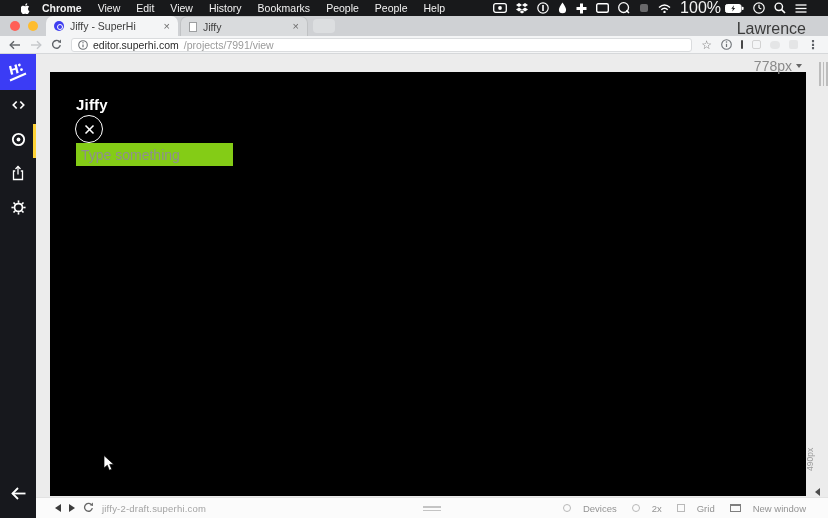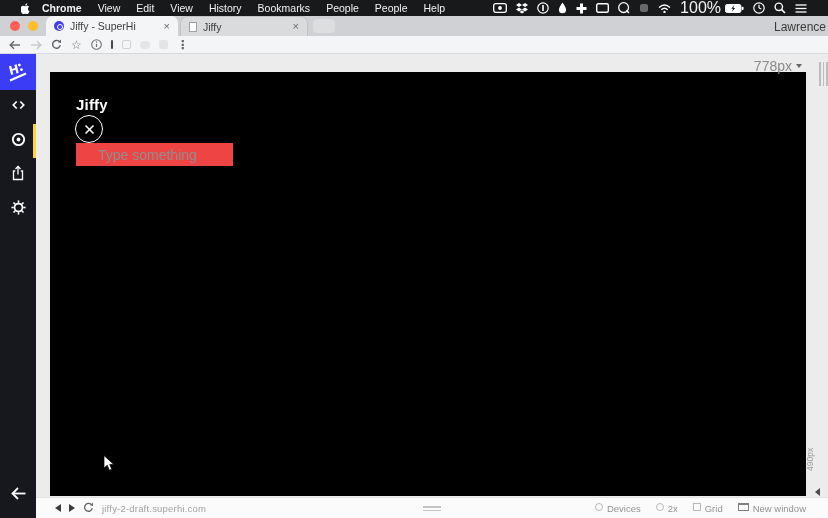--- a/index.html
+++ b/index.html
@@ -27,21 +27,21 @@
     font-size:10.5px;color:#3d3d3d;padding:8px 8px;border-radius:7px 7px 0 0;overflow:hidden}
   .tab .title{flex:1;white-space:nowrap;overflow:hidden}
   .tab .close{color:#6c6c6c;font-size:11px;line-height:1;cursor:default}
   .tab.active{left:46px;width:132px;background:#f4f5f6}
   .tab.inactive{left:180px;width:128px;background:#d9dbdd;border:1px solid #c0c2c4;border-bottom:none}
   .favicon{width:10px;height:10px;border-radius:50%;background:#3f3ff0;position:relative;flex:none}
   .favicon::after{content:"";position:absolute;left:3px;top:3px;width:4px;height:4px;border-radius:50%;
     border:1px solid #fff}
   .docicon{width:8px;height:10px;background:#fff;border:1px solid #9d9fa1;flex:none}
   .newtab{position:absolute;left:313px;top:3px;width:22px;height:14px;background:#dcdee0;border-radius:4px}
-  .tabuser{position:absolute;right:2px;top:4px;font-size:12px;color:#3b3b3b}
+  .tabuser{position:absolute;right:22px;top:4px;font-size:16px;color:#3b3b3b}
 
   
   .toolbar{position:absolute;top:36px;left:0;right:0;height:18px;background:#f4f5f6;
     border-bottom:1px solid #d6d8da;display:flex;align-items:center;padding:0 9px;gap:9px;z-index:28}
   .toolbar svg{display:block}
   .urlbar{flex:1;height:14px;background:#fff;border:1px solid #dadcde;border-radius:3px;
     display:flex;align-items:center;padding:0 6px;gap:5px;font-size:10.5px;min-width:0}
   .url-host{color:#2c2c2c;white-space:nowrap}
   .url-path{color:#9b9b9b;white-space:nowrap}
   .tb-star{font-size:12px;color:#747474;line-height:1}
@@ -70,42 +70,42 @@
     writing-mode:vertical-rl;transform:rotate(180deg);font-size:8.5px;color:#9a9a9a;
     text-align:center;z-index:5}
   .collapse-tri{position:absolute;left:815px;top:488px;width:0;height:0;
     border-top:4px solid transparent;border-bottom:4px solid transparent;border-right:5px solid #4c4c4c;z-index:5}
 
   
   .canvas{position:absolute;left:50px;top:72px;width:756px;height:424px;background:#000;z-index:4;color:#fff}
   .pv-heading{position:absolute;left:26px;top:24px;font-size:15px;font-weight:bold;letter-spacing:.2px}
   .pv-close{position:absolute;left:25px;top:43px;width:28px;height:28px;border:1.5px solid #fff;
     border-radius:50%;display:flex;align-items:center;justify-content:center;background:transparent}
-  .pv-input{position:absolute;left:26px;top:71px;width:157px;height:23px;background:#ef4444;border:none;
-    font-family:"Liberation Sans",sans-serif;font-size:14px;padding:0 22px;color:#333;outline:none}
+  .pv-input{position:absolute;left:26px;top:71px;width:157px;height:23px;background:#84cc16;border:none;
+    font-family:"Liberation Sans",sans-serif;font-size:14px;padding:0 5px;color:#333;outline:none}
   .pv-input::placeholder{color:#8f8f8f;opacity:1}
   .pv-hintrow{position:absolute;left:24px;top:95px;display:flex;align-items:center;gap:7px}
   .pv-circle{width:22px;height:22px;border:1.5px solid #fff;border-radius:50%;flex:none}
   .pv-hint{font-size:15px;font-weight:bold}
   .cursor{position:absolute;left:53px;top:383px;pointer-events:none}
 
   
   .statusbar{position:absolute;left:36px;right:0;bottom:0;height:21px;background:#fbfbfb;
     border-top:1px solid #e3e3e3;display:flex;align-items:center;font-size:9.5px;color:#999;z-index:6}
   .sb-left{display:flex;align-items:center;gap:8px;margin-left:19px}
   .tri-left{width:0;height:0;border-top:4px solid transparent;border-bottom:4px solid transparent;
     border-right:6px solid #3c3c3c}
   .tri-right{width:0;height:0;border-top:4px solid transparent;border-bottom:4px solid transparent;
     border-left:6px solid #3c3c3c}
   .sb-url{color:#a2a2a2;letter-spacing:.2px}
   .sb-handle{position:absolute;left:50%;top:8px;transform:translateX(-50%);display:flex;
     flex-direction:column;gap:2px}
   .sb-handle span{width:18px;height:1.5px;background:#c4c4c4}
   .sb-right{margin-left:auto;display:flex;align-items:center;gap:15px;margin-right:22px}
-  .sb-item{display:flex;gap:4px;color:#939393}
+  .sb-item{display:flex;align-items:center;gap:12px;color:#939393}
   .ico-circle{width:8px;height:8px;border:1px solid #b9b9b9;border-radius:50%}
   .ico-square{width:8px;height:8px;border:1px solid #b9b9b9}
   .ico-window{width:11px;height:8px;border:1px solid #7f7f7f;border-top-width:2.5px}
 </style>
 </head>
 <body>
 
 <div class="screen">
 
   <div class="menubar">
@@ -245,20 +245,31 @@
           <line x1="1" y1="5" x2="10.5" y2="5" stroke="#c4c7ca" stroke-width="1.4"></line>
           <polyline points="7,1.2 10.8,5 7,8.8" fill="none" stroke="#c4c7ca" stroke-width="1.4"></polyline>
         </svg>
     </span>
     <span>
       <svg width="11" height="11" viewBox="0 0 11 11">
           <path d="M9.3 6.2a3.9 3.9 0 1 1-1-3.6" fill="none" stroke="#5f6368" stroke-width="1.4"></path>
           <polygon points="9.9,0.6 10,4 6.9,3.2" fill="#5f6368"></polygon>
         </svg>
     </span>
+    <div class="urlbar">
+      <span>
+        <svg width="10" height="10" viewBox="0 0 10 10">
+            <circle cx="5" cy="5" r="4.3" fill="none" stroke="#6f7378" stroke-width="1.1"></circle>
+            <line x1="5" y1="4.4" x2="5" y2="7.2" stroke="#6f7378" stroke-width="1.2"></line>
+            <circle cx="5" cy="2.8" r="0.7" fill="#6f7378"></circle>
+          </svg>
+      </span>
+      <span class="url-host">editor.superhi.com</span>
+      <span class="url-path">/projects/7991/view</span>
+    </div>
     <span class="tb-star">☆</span>
     <span>
       <svg width="11" height="11" viewBox="0 0 11 11">
           <circle cx="5.5" cy="5.5" r="4.8" fill="none" stroke="#6f7378" stroke-width="1.1"></circle>
           <line x1="5.5" y1="4.8" x2="5.5" y2="8" stroke="#6f7378" stroke-width="1.2"></line>
           <circle cx="5.5" cy="3" r="0.8" fill="#6f7378"></circle>
         </svg>
     </span>
     <span class="tb-bar"></span>
     <span class="tb-ext"></span>

